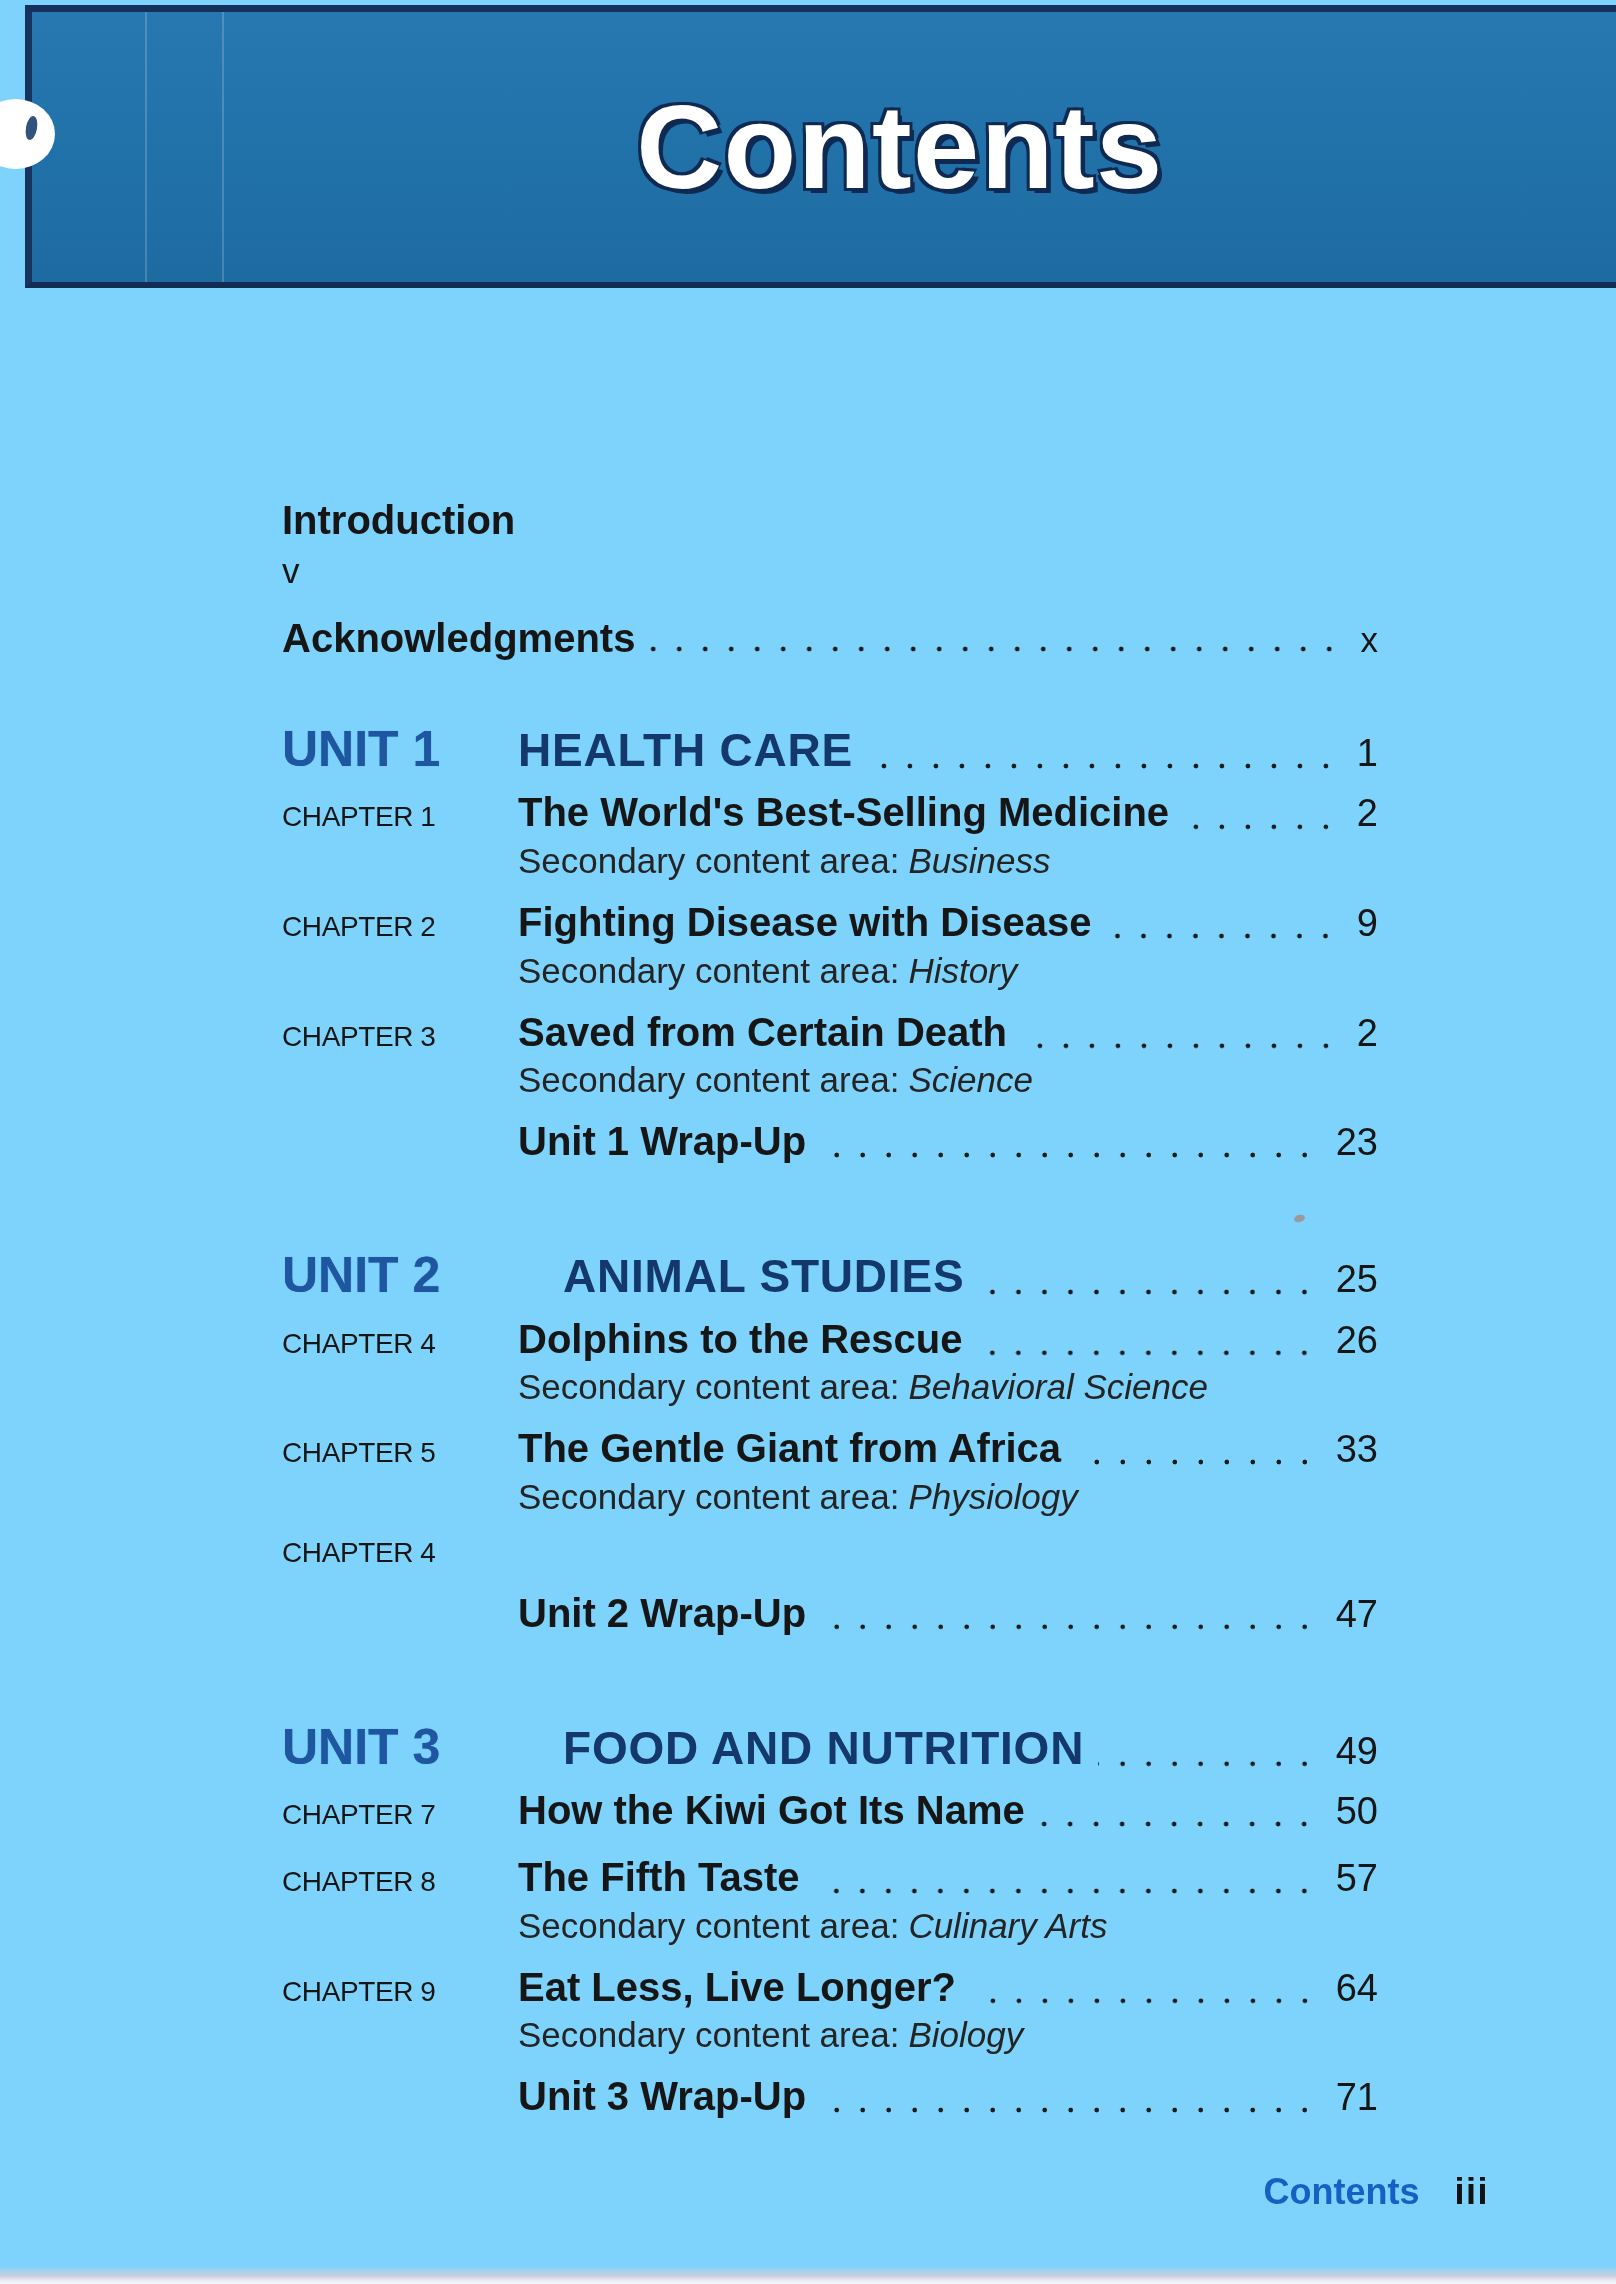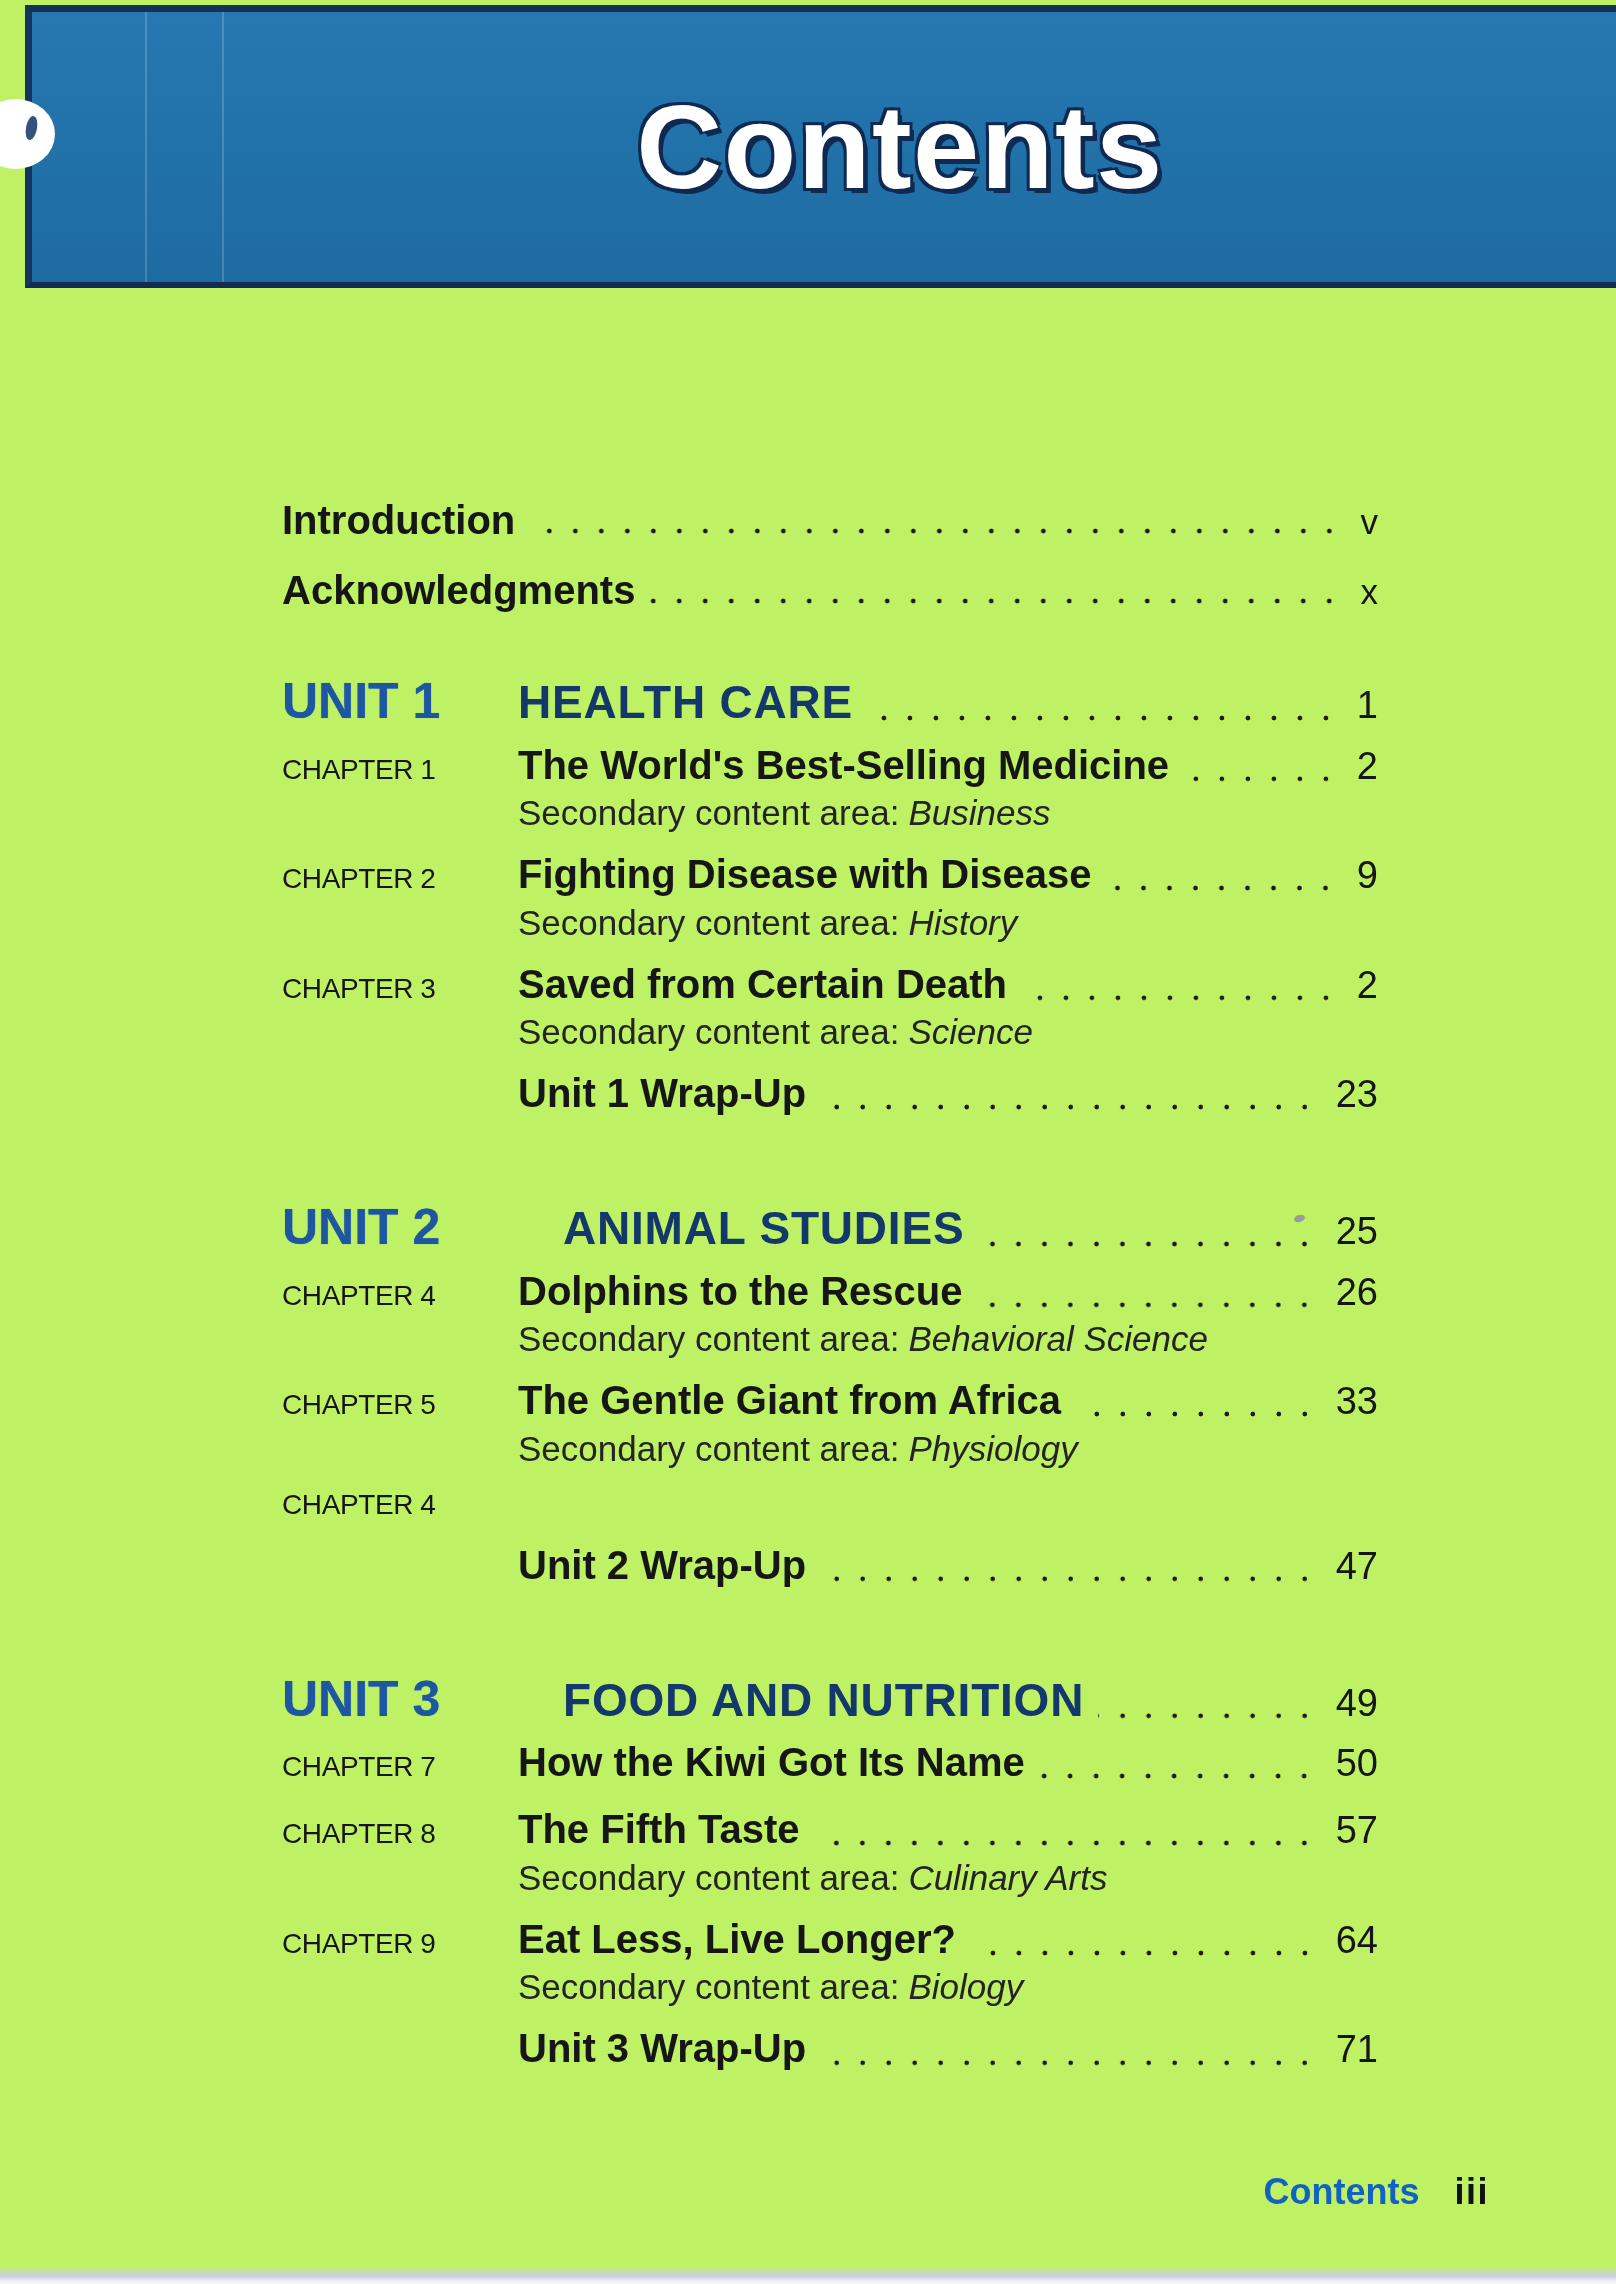--- a/index.html
+++ b/index.html
@@ -1,20 +1,20 @@
 <!DOCTYPE html>
 <html style="font-size:12px"><head>
 <meta charset="utf-8">
 <style>
   * { margin:0; padding:0; box-sizing:border-box; }
   html,body { background:#ffffff; }
   body { font-family:"Liberation Sans", sans-serif; }
   .page {
     position:relative; width:1616px; height:2284px;
-    background:#bef264; overflow:hidden;
+    background:#7dd3fc; overflow:hidden;
   }
 
   
   .banner {
     position:absolute; top:4.6px; left:25px; right:0; height:283px;
     background:linear-gradient(180deg,#2777b1 0%, #2171a9 55%, #1e6ba2 100%);
     border-top:7.6px solid #14315c;
     border-bottom:6.9px solid #132c54;
     border-left:7.6px solid #16345f;
     display:flex; align-items:center; justify-content:center;
@@ -53,21 +53,21 @@
     flex:1 1 auto; align-self:flex-end; height:7.6px;
     margin:0 9px 5.3px 13.7px;
     background-image:radial-gradient(circle at 3.8px 3.8px, #1b1b1b 2px, rgba(0,0,0,0) 2.6px);
     background-size:26px 7.6px; background-repeat:repeat-x;
     background-position:right bottom;
   }
   .page-num { font-size:38px; font-weight:normal; white-space:nowrap; }
   .front-page { font-size:35px; font-weight:normal; }
 
   .front-row { display:flex; align-items:baseline; font-size:40px; font-weight:bold; line-height:1; }
-  .row-intro { margin-bottom:30px; }
+  .row-intro { margin-bottom:30px;flex-direction:column; }
   .row-ack   { margin-bottom:65px; }
 
   .grid-row { display:grid; grid-template-columns:236px 1fr; align-items:baseline; }
 
   .unit-row { margin-bottom:17px; }
   .unit-row .unit-label {
     color:#1e57a0; font-size:50px; font-weight:bold; line-height:1.05;
     letter-spacing:0; text-shadow:0 0 0.8px #3e7fc4;
   }
   .unit-title { color:#14386b; font-size:46px; font-weight:bold; letter-spacing:0.8px; line-height:1; }

